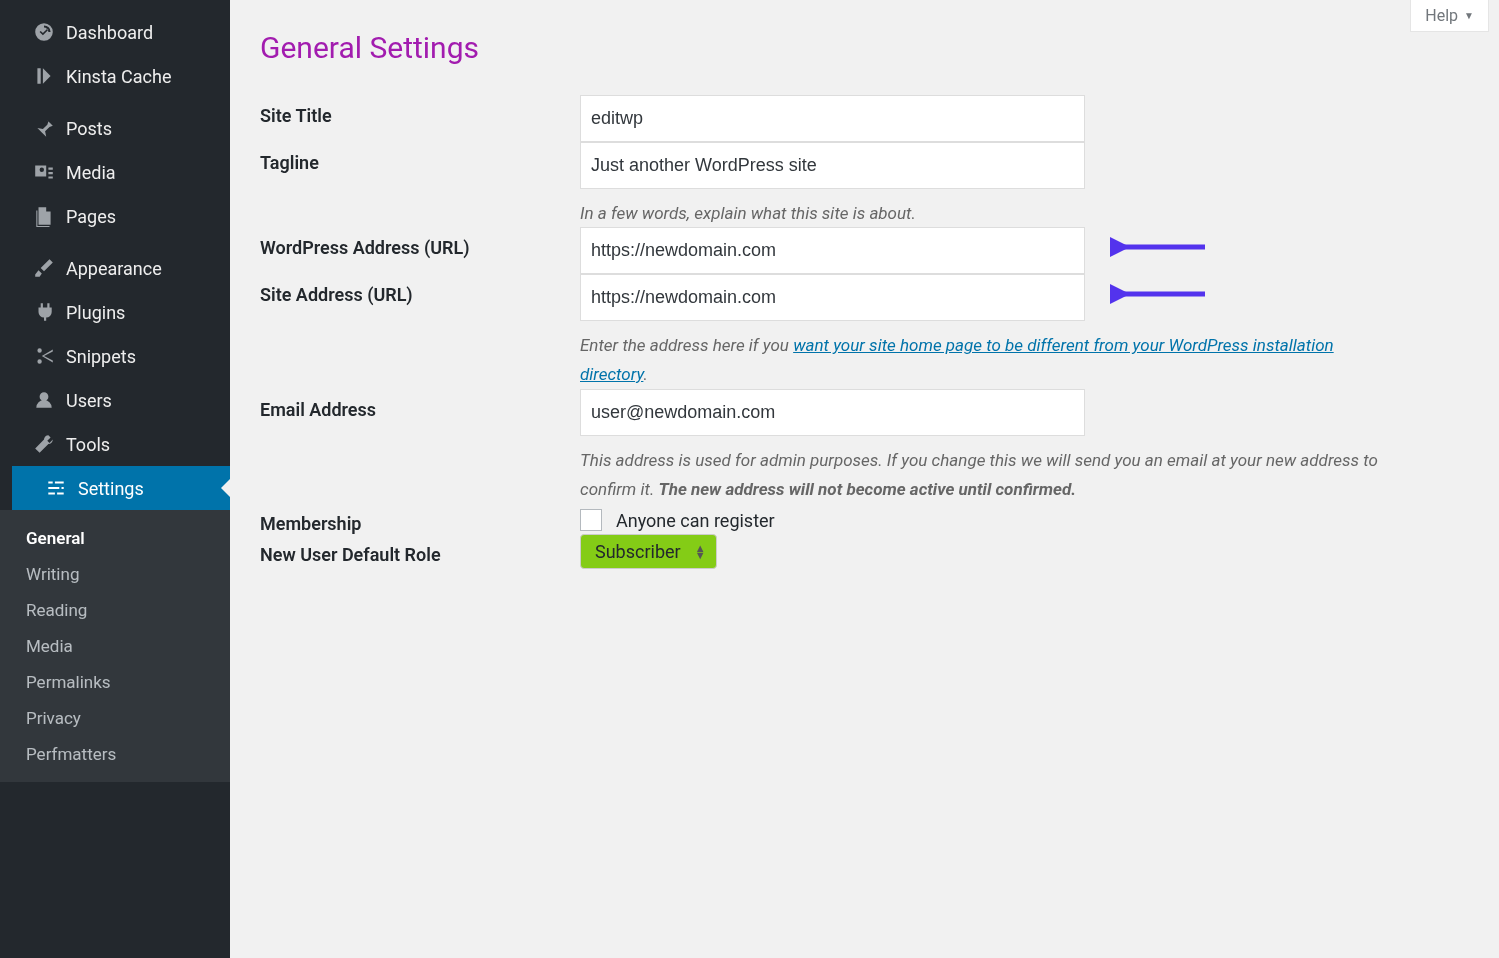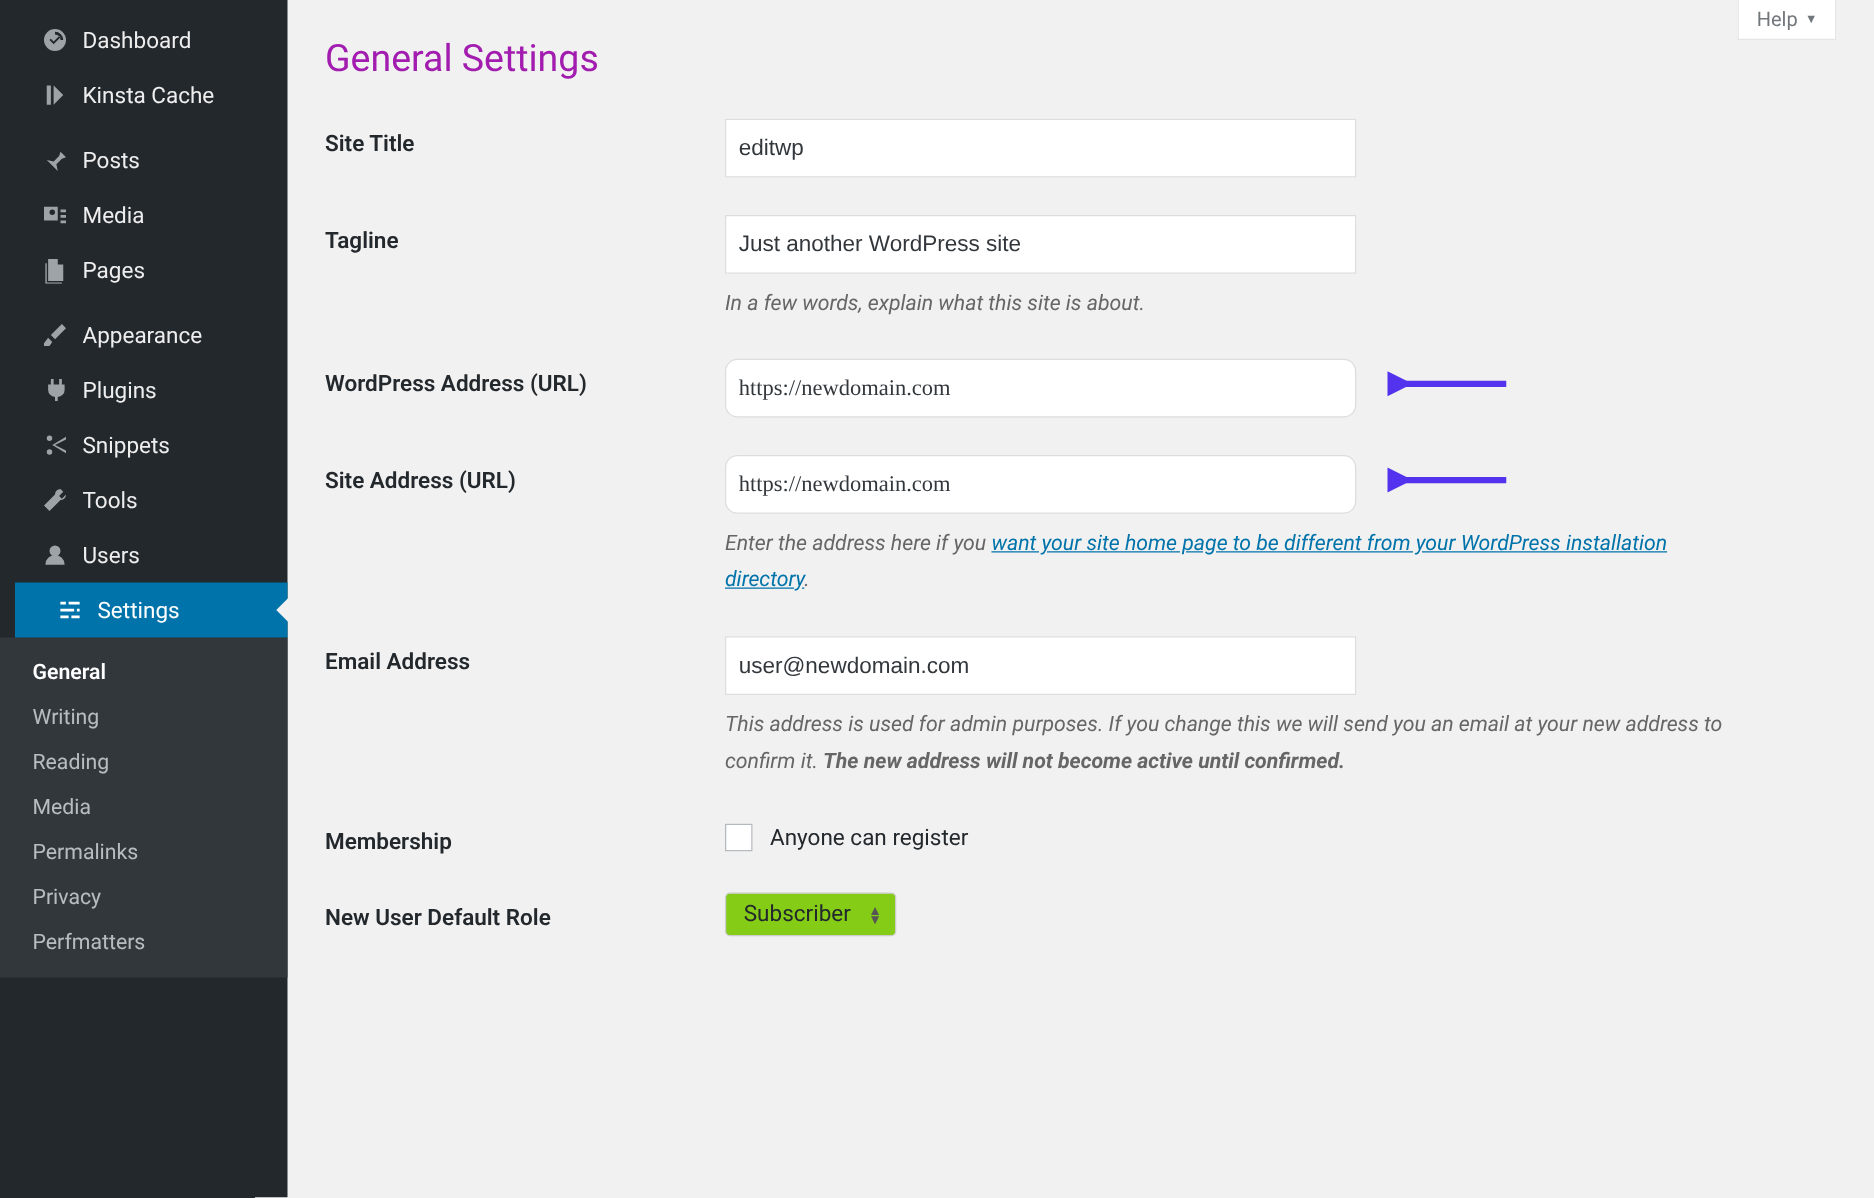--- a/index.html
+++ b/index.html
@@ -74,21 +74,21 @@
 
 
 .main {
   flex: 1;
   padding: 20px 30px;
   position: relative;
 }
 .help-btn {
   position: absolute;
   top: 0;
-  right: 30px;
+  right: 10px;
   background: #fff;
   border: 1px solid #e5e5e5;
   border-top: none;
   padding: 6px 14px;
   font-size: 16px;
   color: #72777c;
   cursor: pointer;
   display: flex;
   align-items: center;
   gap: 6px;
@@ -96,40 +96,40 @@
 .help-btn .tri { font-size: 10px; color: #72777c; }
 
 h1.page-title {
   font-size: 30px;
   font-weight: 400;
   color: #a21caf;
   margin: 10px 0 30px 0;
 }
 
 .form-table { width: 100%; }
-.form-row { display: flex; align-items: flex-start; margin-bottom: 30px; }
+.form-row { display: flex; align-items: flex-start; }
 .form-label {
   width: 320px;
   padding-top: 10px;
   font-weight: 600;
   font-size: 18px;
   color: #23282d;
   flex-shrink: 0;
 }
 .form-field { flex: 1; max-width: 800px; }
 .text-input {
   width: 505px;
   padding: 8px 10px;
   font-size: 18px;
   border: 1px solid #ddd;
   background: #fff;
   color: #32373c;
   line-height: 1.6;
 }
-.code-input { font-family: Liberation Serif, serif; border-radius: 10px; }
+.code-input { font-family: Liberation Sans, sans-serif; }
 .description {
   margin-top: 10px;
   font-size: 17px;
   color: #666;
   font-style: italic;
   line-height: 1.7;
 }
 .description a { color: #0073aa; text-decoration: underline; }
 .description .bold { font-weight: 700; font-style: italic; }
 
@@ -239,33 +239,33 @@
         <svg viewBox="0 0 20 20">
           <path d="M6 3a2 2 0 100 4 2 2 0 000-4zm0 10a2 2 0 100 4 2 2 0 000-4zm2-3l10-6v2L10 10l8 4v2L8 10z"></path>
         </svg>
       </span>
     <span>Snippets</span>
   </div>
 
   <div class="menu-item">
     <span class="menu-icon">
         <svg viewBox="0 0 20 20">
+          <path d="M10 3a4 4 0 110 8 4 4 0 010-8zm-7 14a7 7 0 0114 0H3z"></path>
+        </svg>
+      </span>
+    <span>Users</span>
+  </div>
+
+  <div class="menu-item">
+    <span class="menu-icon">
+        <svg viewBox="0 0 20 20">
           <path d="M14 2a4 4 0 00-4 4l-8 8 4 4 8-8a4 4 0 004-4l-3 3-2-2 3-3-2-2z"></path>
         </svg>
       </span>
     <span>Tools</span>
-  </div>
-
-  <div class="menu-item">
-    <span class="menu-icon">
-        <svg viewBox="0 0 20 20">
-          <path d="M10 3a4 4 0 110 8 4 4 0 010-8zm-7 14a7 7 0 0114 0H3z"></path>
-        </svg>
-      </span>
-    <span>Users</span>
   </div>
 
   <div class="menu-item active">
     <span class="menu-icon">
         <svg viewBox="0 0 20 20">
           <path d="M3 4h4v2H3V4zm6 0h8v2H9V4zM3 9h10v2H3V9zm12 0h2v2h-2V9zM3 14h6v2H3v-2zm8 0h6v2h-6v-2z"></path>
         </svg>
       </span>
     <span>Settings</span>
   </div>

